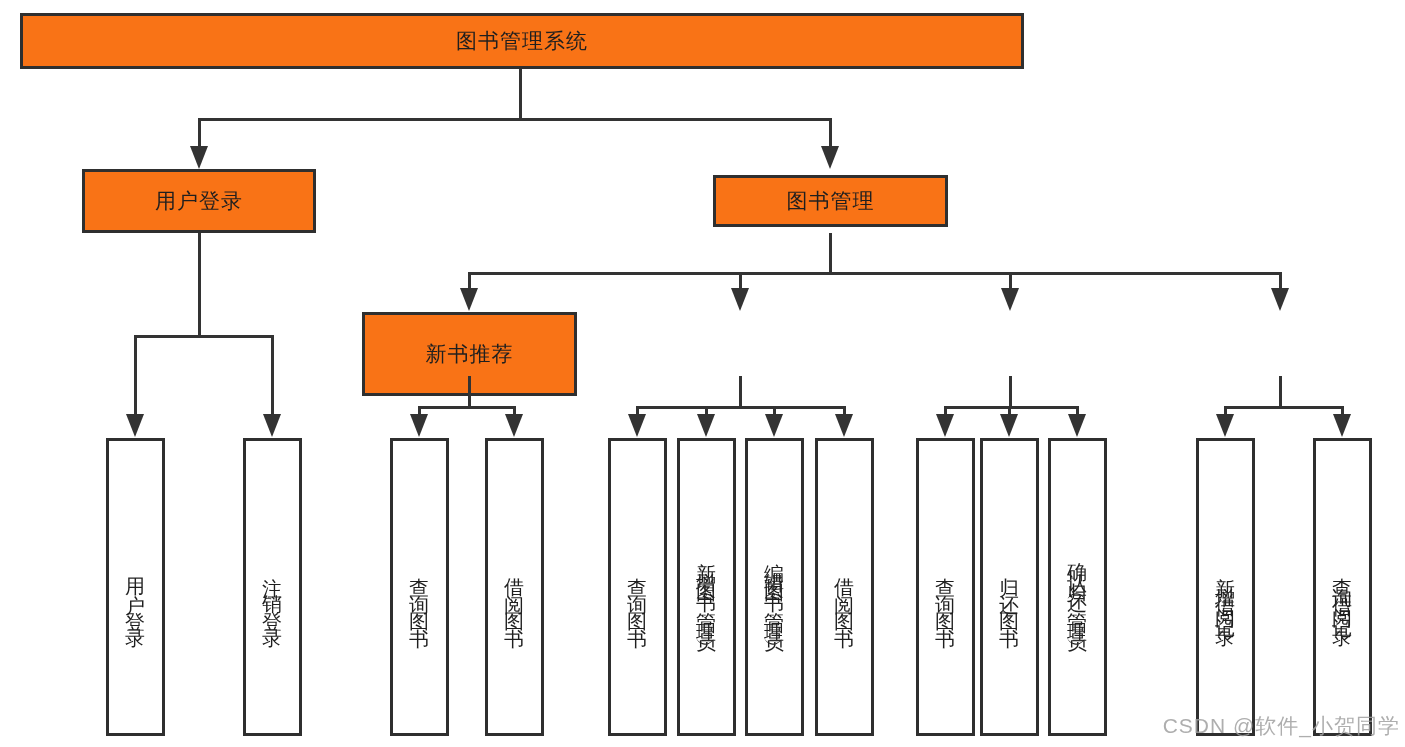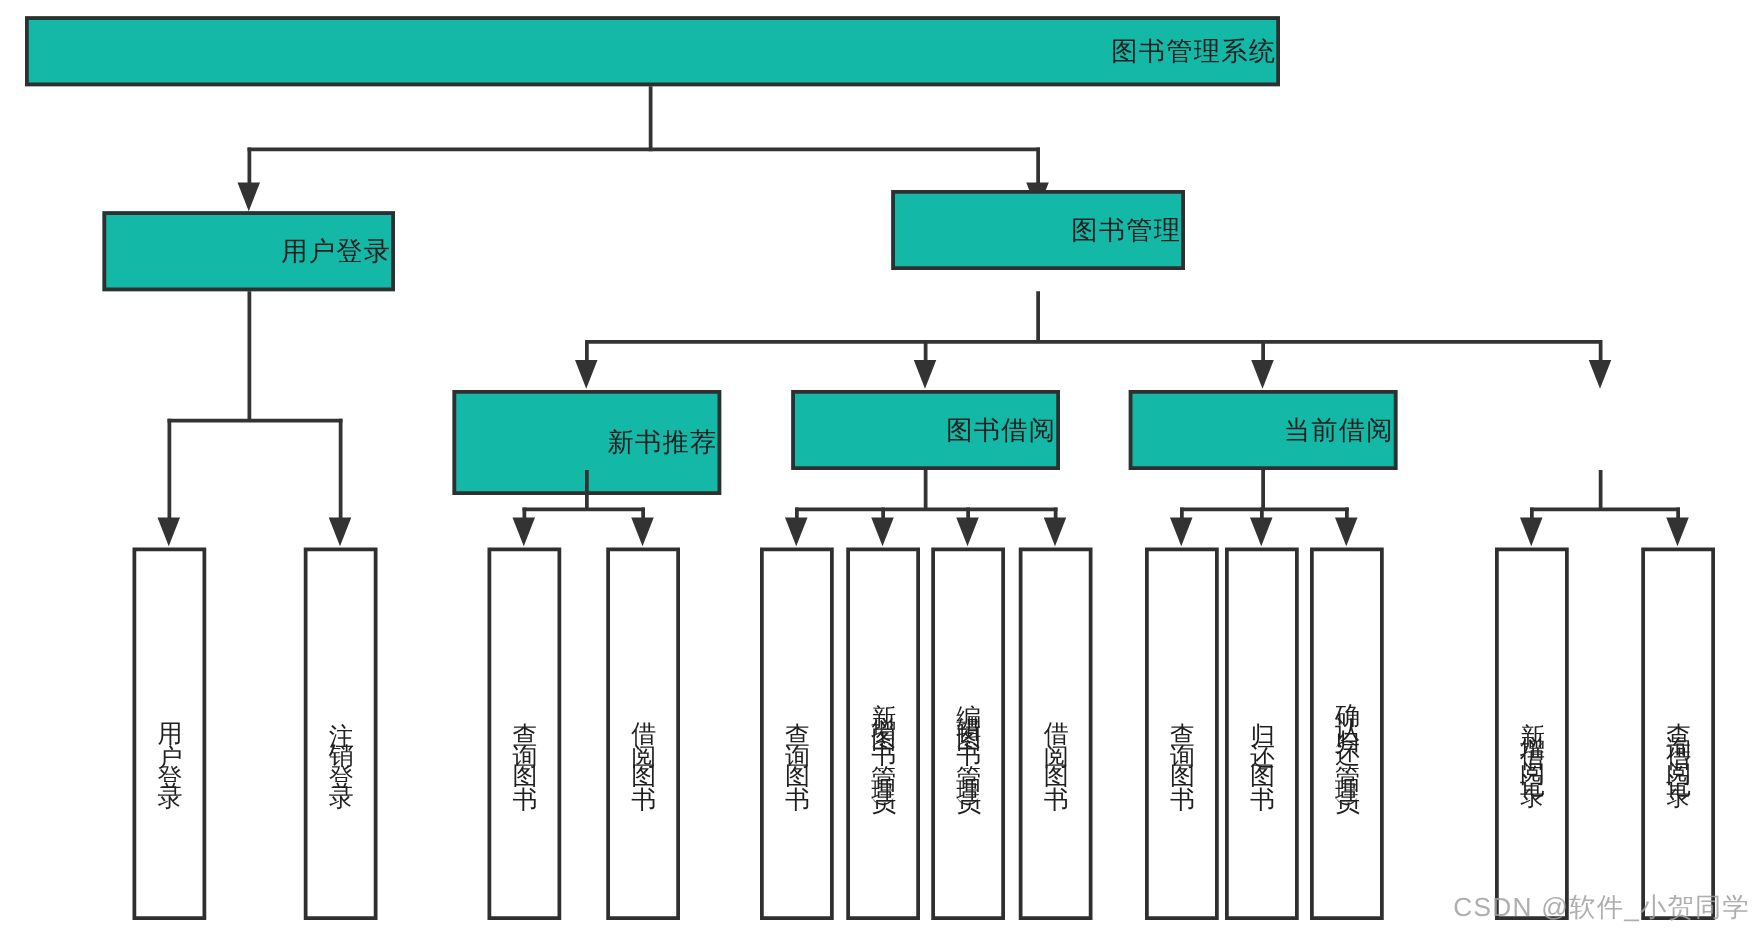--- a/index.html
+++ b/index.html
@@ -1,22 +1,22 @@
 <!DOCTYPE html>
 <html><head>
 <meta charset="utf-8">
 <style>
   html,body{margin:0;padding:0;background:#ffffff;}
   .canvas{
     position:relative;width:1405px;height:747px;background:#ffffff;
     font-family:"Liberation Sans",sans-serif;color:#1f1f1f;overflow:hidden;
   }
   .box{
-    position:absolute;box-sizing:border-box;border:3px solid #2f2f2f;background:#14b8a6;
-    display:flex;align-items:center;justify-content:flex-end;
+    position:absolute;box-sizing:border-box;border:3px solid #2f2f2f;background:#f97316;
+    display:flex;align-items:center;justify-content:center;
   }
   .box .lbl{font-size:21px;letter-spacing:1px;color:#1f1f1f;}
   .hl,.vl{position:absolute;background:#333333;}
   .hl{height:3px;}
   .vl{width:3px;}
   .arrow{
     position:absolute;width:0;height:0;
     border-left:9px solid transparent;border-right:9px solid transparent;
     border-top:23px solid #333333;
   }
@@ -48,21 +48,21 @@
   <div class="vl" style="left:519px;top:69px;height:52px;"></div>
   <div class="hl" style="left:198px;top:118px;width:634px;"></div>
   <div class="vl" style="left:198px;top:118px;height:32px;"></div>
   <div class="vl" style="left:829px;top:118px;height:32px;"></div>
   <div class="arrow" style="left:190px;top:146px;"></div>
   <div class="arrow" style="left:821px;top:146px;"></div>
 
   <div class="box" style="left:82px;top:169px;width:234px;height:64px;">
     <span class="lbl">用户登录</span>
   </div>
-  <div class="box" style="left:713px;top:152px;width:235px;height:64px;">
+  <div class="box" style="left:713px;top:175px;width:235px;height:52px;">
     <span class="lbl">图书管理</span>
   </div>
 
   <div class="vl" style="left:198px;top:233px;height:104px;"></div>
   <div class="hl" style="left:134px;top:335px;width:140px;"></div>
   <div class="vl" style="left:134px;top:335px;height:82px;"></div>
   <div class="vl" style="left:271px;top:335px;height:82px;"></div>
   <div class="arrow" style="left:126px;top:414px;"></div>
   <div class="arrow" style="left:263px;top:414px;"></div>
 
@@ -72,26 +72,20 @@
   <div class="vl" style="left:739px;top:272px;height:20px;"></div>
   <div class="vl" style="left:1009px;top:272px;height:20px;"></div>
   <div class="vl" style="left:1279px;top:272px;height:20px;"></div>
   <div class="arrow" style="left:460px;top:288px;"></div>
   <div class="arrow" style="left:731px;top:288px;"></div>
   <div class="arrow" style="left:1001px;top:288px;"></div>
   <div class="arrow" style="left:1271px;top:288px;"></div>
 
   <div class="box" style="left:362px;top:312px;width:215px;height:84px;">
     <span class="lbl">新书推荐</span>
-  </div>
-  <div class="box" style="left:633px;top:312px;width:215px;height:64px;">
-    <span class="lbl">图书借阅</span>
-  </div>
-  <div class="box" style="left:903px;top:312px;width:215px;height:64px;">
-    <span class="lbl">当前借阅</span>
   </div>
 
   <div class="vl" style="left:468px;top:376px;height:32px;"></div>
   <div class="hl" style="left:418px;top:406px;width:98px;"></div>
   <div class="vl" style="left:418px;top:406px;height:12px;"></div>
   <div class="vl" style="left:513px;top:406px;height:12px;"></div>
   <div class="arrow" style="left:410px;top:414px;"></div>
   <div class="arrow" style="left:505px;top:414px;"></div>
 
   <div class="vl" style="left:739px;top:376px;height:32px;"></div>

